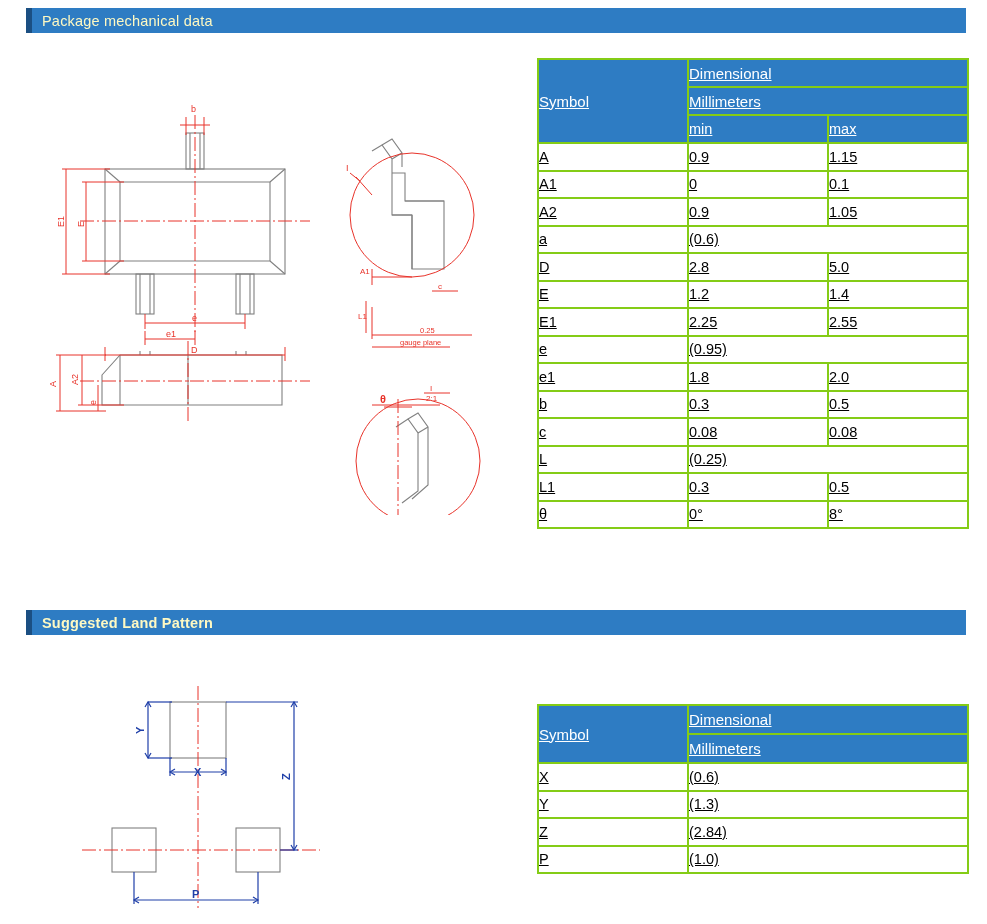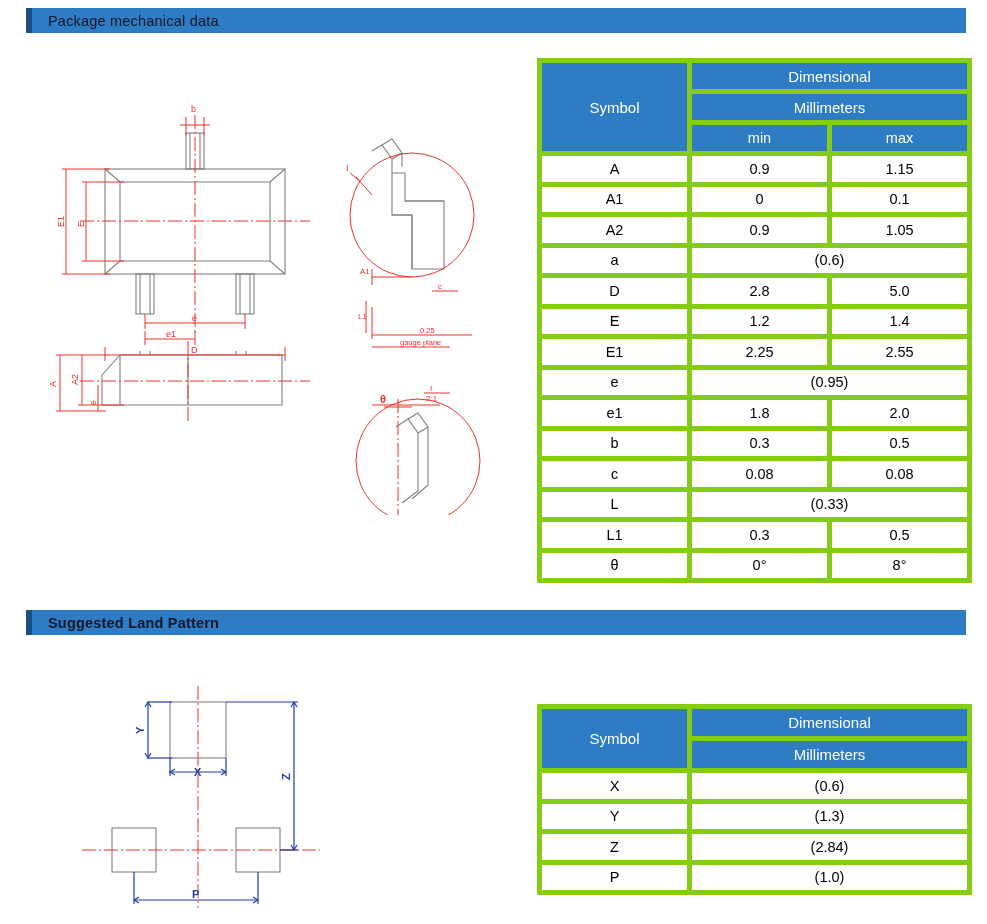--- a/index.html
+++ b/index.html
@@ -26,39 +26,39 @@
     display: flex;
     align-items: center;
   }
   .section-bar .bar-accent {
     width: 6px;
     height: 25px;
     background: #1b4f82;
     flex: 0 0 auto;
   }
   .section-bar .bar-title {
-    color: #0f172a;
+    color: #fef9c3;
     font-size: 14.5px;
-    padding-left: 16px;
+    padding-left: 10px;
     letter-spacing: 0.2px;
     white-space: nowrap;
   }
 
   
   table.dim-table {
     border-collapse: collapse;
     table-layout: fixed;
     font-size: 14.5px;
   }
   table.dim-table td, table.dim-table th {
-    border: 5px solid #84cc16;
-    text-align: center;
+    border: 2px solid #84cc16;
     vertical-align: middle;
     font-weight: normal;
     padding: 0;
+    text-decoration: underline;
   }
   .hdr {
     background: #2e7cc3;
     color: #ffffff;
     font-size: 15px;
   }
   .hdr-sub {
     background: #2e7cc3;
     color: #ffffff;
     font-size: 14.5px;
@@ -296,21 +296,21 @@
       <td class="bodycell">0.3</td>
       <td class="bodycell">0.5</td>
     </tr>
     <tr>
       <td class="bodycell">c</td>
       <td class="bodycell">0.08</td>
       <td class="bodycell">0.08</td>
     </tr>
     <tr>
       <td class="bodycell">L</td>
-      <td class="bodycell" colspan="2">(0.33)</td>
+      <td class="bodycell" colspan="2">(0.25)</td>
     </tr>
     <tr>
       <td class="bodycell">L1</td>
       <td class="bodycell">0.3</td>
       <td class="bodycell">0.5</td>
     </tr>
     <tr>
       <td class="bodycell">θ</td>
       <td class="bodycell">0°</td>
       <td class="bodycell">8°</td>

